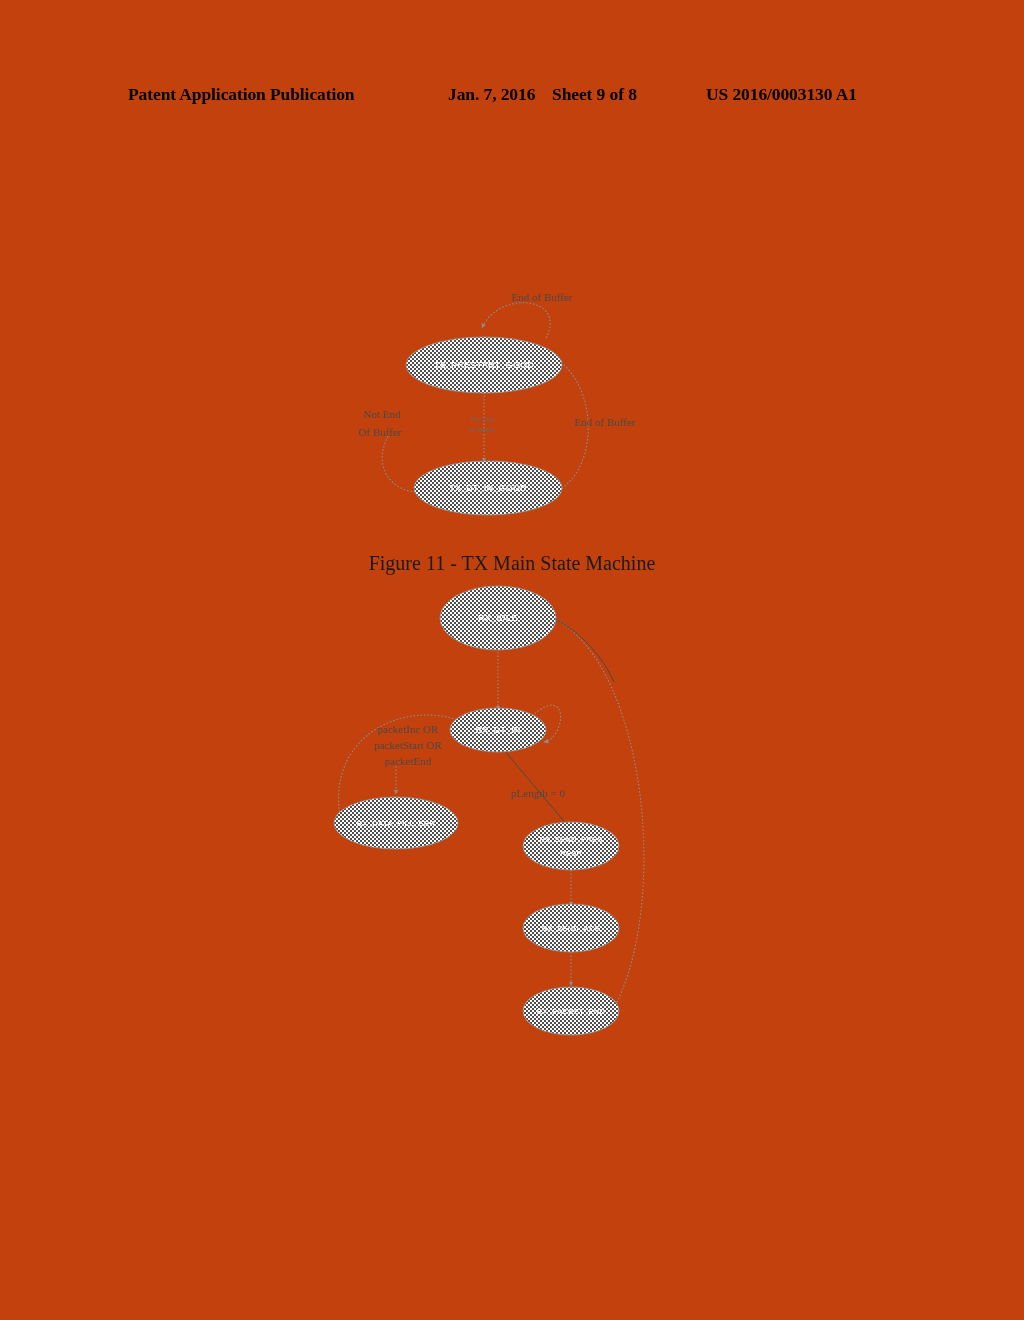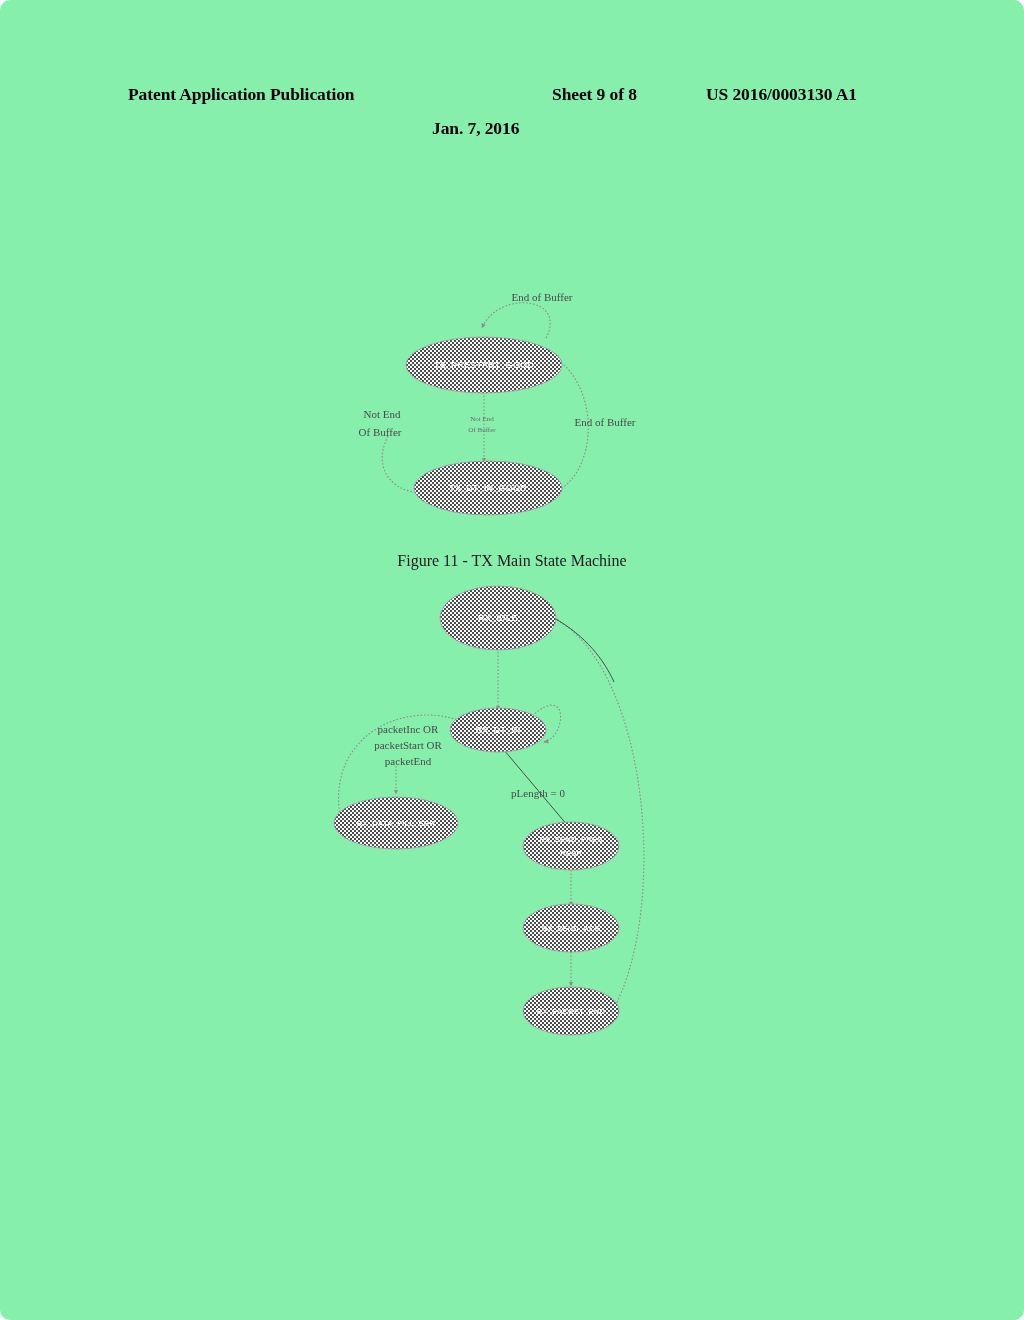--- a/index.html
+++ b/index.html
@@ -3,47 +3,47 @@
 <meta charset="utf-8">
 <style>
   html,body{margin:0;padding:0;background:#ffffff;}
   body{
     width:1024px;height:1320px;
     font-family:"Liberation Serif", serif;
     color:#000;
     position:relative;
     overflow:hidden;
   }
-  .page{position:absolute;inset:0;background:#86efac;border-radius:10px;}
+  .page{position:absolute;inset:0;background:#c2410c;}
 
   
   .hdr{
     position:absolute;left:0;right:0;top:84px;
     height:26px;
     display:flex;align-items:baseline;
     font-family:"Liberation Serif", serif;
     font-weight:bold;
     font-size:17.5px;
     letter-spacing:-0.1px;
     white-space:nowrap;
   }
   .hdr .h-pub{position:absolute;left:128px;}
-  .hdr .h-date{position:absolute;left:432px;margin-top:34px;}
+  .hdr .h-date{position:absolute;left:448px;}
   .hdr .h-sheet{position:absolute;left:552px;}
   .hdr .h-num{position:absolute;left:706px;}
 
   
   .fig-top{position:absolute;left:330px;top:276px;width:370px;height:250px;}
   .fig-bottom{position:absolute;left:318px;top:578px;width:402px;height:464px;}
 
   .fig-caption{
     position:absolute;left:0;right:0;top:552px;
     text-align:center;
     font-family:"Liberation Serif", serif;
-    font-size:16px;
+    font-size:20px;
     color:#1b1b1b;
   }
 
   svg{display:block;overflow:visible;}
 
   .elabel{
     font-family:"Liberation Sans", sans-serif;
     fill:#f2f2f2;
     font-size:9px;
     font-weight:bold;

